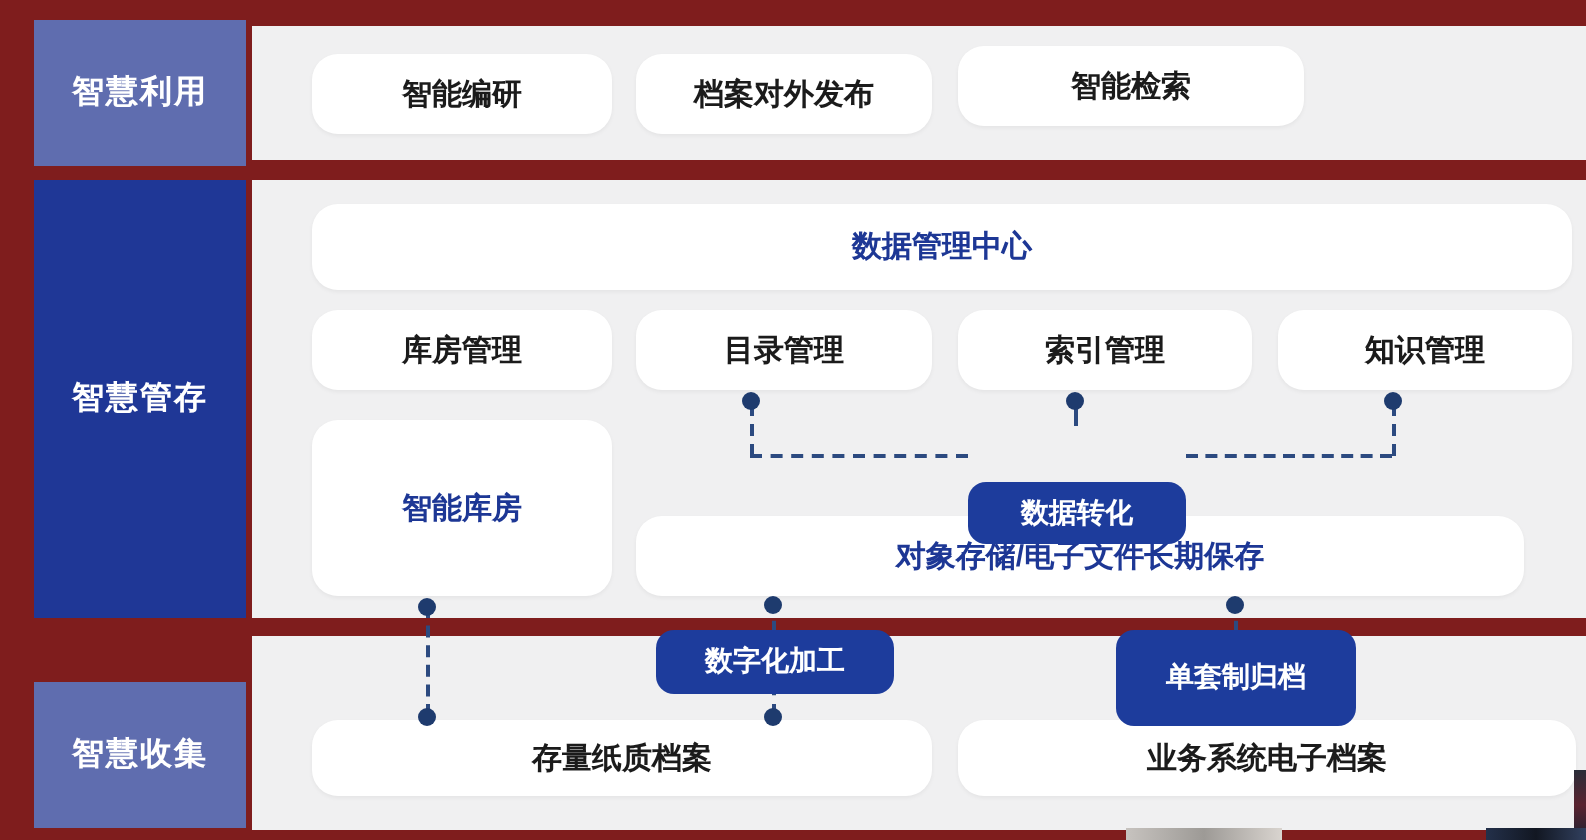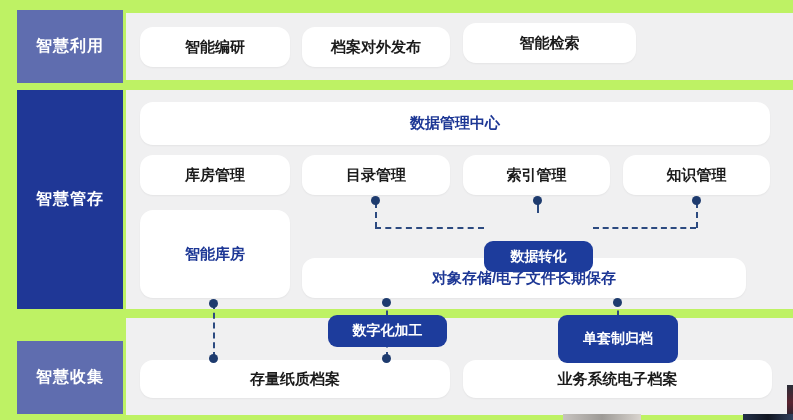--- a/index.html
+++ b/index.html
@@ -1,24 +1,24 @@
 <!DOCTYPE html>
 <html><head>
 <meta charset="utf-8">
 <style>
   html,body{margin:0;padding:0;background:#ffffff;}
   body{font-family:"Liberation Sans","DejaVu Sans",sans-serif;}
-  .stage{position:relative;width:793px;height:420px;background:#bef264;overflow:hidden;}
+  .stage{position:relative;width:793px;height:420px;background:#7f1d1d;overflow:hidden;}
   .panel{position:absolute;background:#f0f0f1;}
   .sideblock{position:absolute;left:17px;width:106px;display:flex;align-items:center;justify-content:center;
     color:#ffffff;font-size:16px;font-weight:bold;letter-spacing:1px;}
   .sideblock.light{background:#5f6daf;}
   .sideblock.dark{background:#1f3796;}
   .wbox{position:absolute;background:#ffffff;border-radius:13px;display:flex;align-items:center;justify-content:center;
-    font-size:15px;font-weight:bold;color:#1b1b1b;box-shadow:0 1px 2px rgba(0,0,0,0.05);}
+    font-size:15px;font-weight:bold;color:#1b1b1b;box-shadow:0 1px 2px rgba(0,0,0,0.05);margin-left:16px;}
   .wbox.navy{color:#1d3795;}
   .bluebtn{position:absolute;background:#1d3c9c;border-radius:9px;display:flex;align-items:center;justify-content:center;
     font-size:14px;font-weight:bold;color:#ffffff;z-index:6;}
   .conn{position:absolute;z-index:4;}
   .conn.v{border-left:2px dashed #2c4a80;width:0;}
   .conn.h{border-top:2px dashed #2c4a80;height:0;}
   .dot{position:absolute;width:9px;height:9px;border-radius:50%;background:#1e3b6e;z-index:5;}
   .sliver{position:absolute;z-index:7;}
 </style>
 </head>

